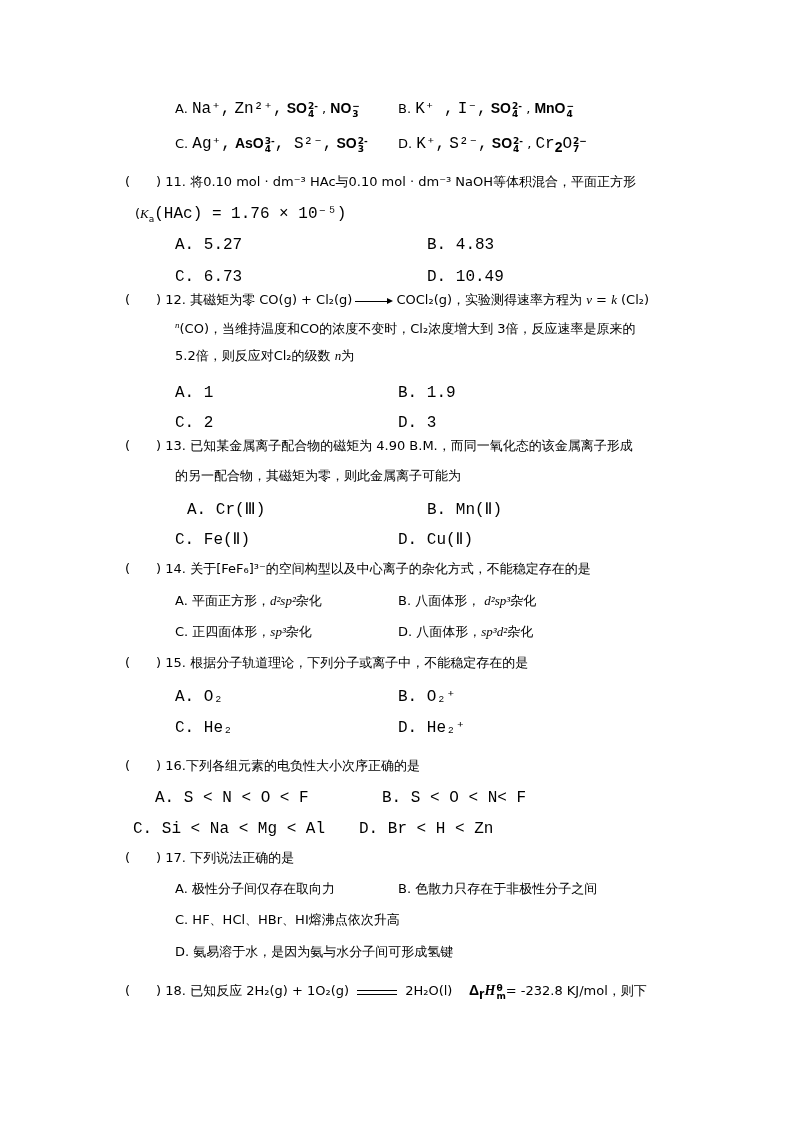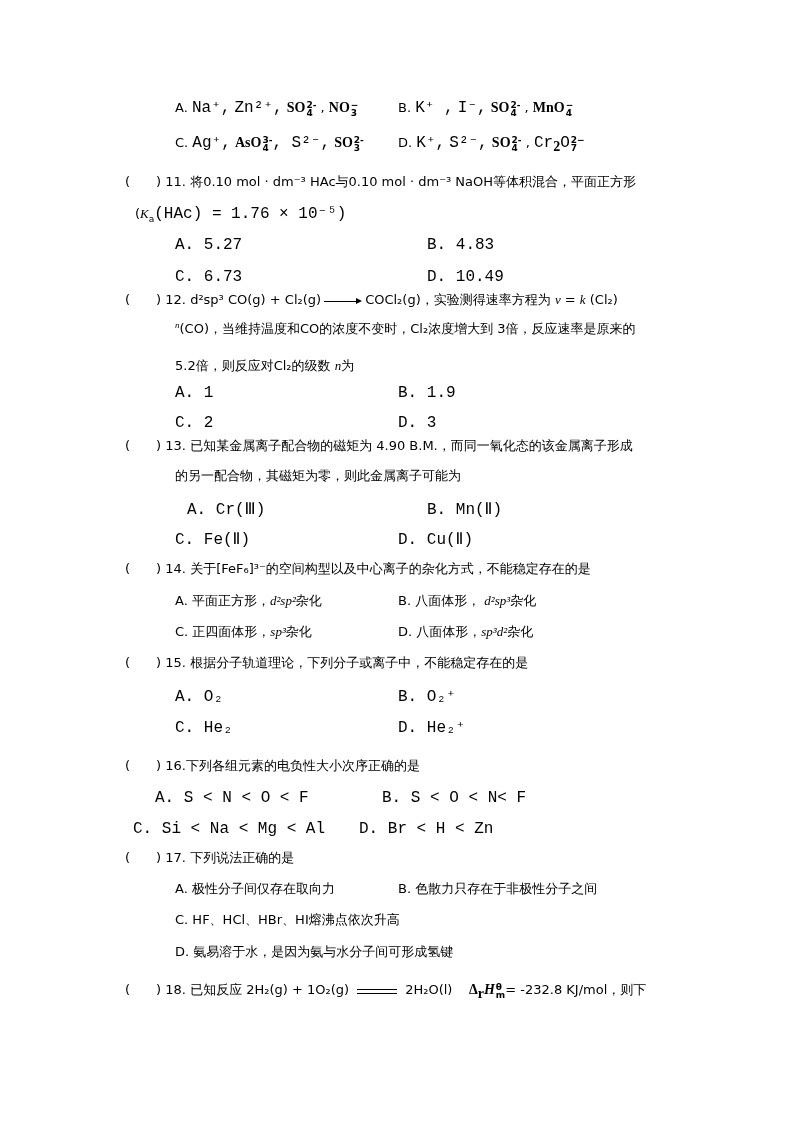--- a/index.html
+++ b/index.html
@@ -1,20 +1,20 @@
 <!DOCTYPE html>
 <html><head>
 <meta charset="utf-8">
 <style>
   html, body { margin:0; padding:0; background:#ffffff; }
   body { width:794px; height:1123px; position:relative; overflow:hidden;
          font-family: "DejaVu Sans", "Liberation Sans", sans-serif; color:#000; }
   .ln { position:absolute; white-space:nowrap; font-size:13px; line-height:16px; }
   .mono { font-family: "Liberation Mono", "DejaVu Sans Mono", monospace; font-size:16px; }
-  .b { font-weight:bold; font-family: Liberation Serif, serif; font-size:14px; }
+  .b { font-weight:bold; font-family: Liberation Sans, sans-serif; font-size:14px; }
   .i { font-style:italic; font-family: "Liberation Serif", "DejaVu Serif", serif; }
   sup, sub { font-size:9px; line-height:0; }
   .stack { display:inline-block; position:relative; vertical-align:middle; line-height:8px; font-size:9px; font-weight:bold; margin-left:1px; }
   .stack span { display:block; }
   .arrow { display:inline-block; width:38px; height:8px; position:relative; vertical-align:middle; margin:0 3px; }
   .arrow::before { content:""; position:absolute; left:0; right:4px; top:4px; border-top:1px solid #000; }
   .arrow::after { content:""; position:absolute; right:0; top:1px; border-left:6px solid #000; border-top:3.5px solid transparent; border-bottom:3.5px solid transparent; }
   .eq { display:inline-block; width:40px; height:10px; position:relative; vertical-align:middle; margin:0 8px; }
   .eq::before { content:""; position:absolute; left:0; right:0; top:3px; border-top:1.5px solid #000; }
   .eq::after { content:""; position:absolute; left:0; right:0; top:7px; border-top:1.5px solid #000; }
@@ -50,27 +50,27 @@
 <div class="ln" style="left:135px;top:206px">
   (<span class="i">K</span><sub>a</sub><span class="mono">(HAc) = 1.76 × 10⁻⁵)</span>
 </div>
 <div class="ln mono" style="left:175px;top:237px"><span>A.</span> <span>5.27</span></div>
 <div class="ln mono" style="left:427px;top:237px"><span>B.</span> <span>4.83</span></div>
 <div class="ln mono" style="left:175px;top:269px"><span>C.</span> <span>6.73</span></div>
 <div class="ln mono" style="left:427px;top:269px"><span>D.</span> <span>10.49</span></div>
 
 <div class="ln" style="left:125px;top:292px">
   <span>(　　)</span>
-  <span>12.</span> <span>d²sp³ CO(g) + Cl₂(g)</span><span class="arrow"></span><span>COCl₂(g)，实验测得速率方程为</span>
+  <span>12.</span> <span>其磁矩为零 CO(g) + Cl₂(g)</span><span class="arrow"></span><span>COCl₂(g)，实验测得速率方程为</span>
   <span class="i">v</span><span> = </span><span class="i">k</span><span> (Cl₂)</span>
 </div>
 <div class="ln" style="left:175px;top:321px">
   <sup class="i">n</sup><span>(CO)，当维持温度和CO的浓度不变时，Cl₂浓度增大到 3倍，反应速率是原来的</span>
 </div>
-<div class="ln" style="left:175px;top:358px">
+<div class="ln" style="left:175px;top:348px">
   <span>5.2倍，则反应对Cl₂的级数</span> <span class="i">n</span><span>为</span>
 </div>
 <div class="ln mono" style="left:175px;top:385px"><span>A.</span> <span>1</span></div>
 <div class="ln mono" style="left:398px;top:385px"><span>B.</span> <span>1.9</span></div>
 <div class="ln mono" style="left:175px;top:415px"><span>C.</span> <span>2</span></div>
 <div class="ln mono" style="left:398px;top:415px"><span>D.</span> <span>3</span></div>
 
 <div class="ln" style="left:125px;top:438px">
   <span>(　　)</span>
   <span>13.</span> <span>已知某金属离子配合物的磁矩为 4.90 B.M.，而同一氧化态的该金属离子形成</span>

